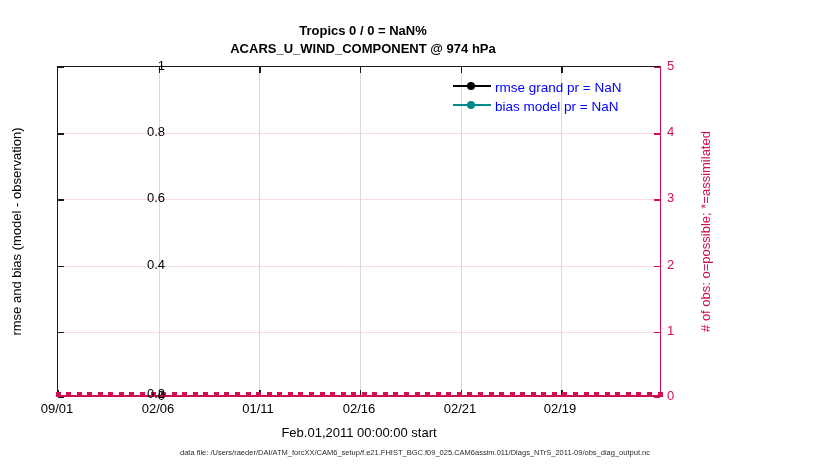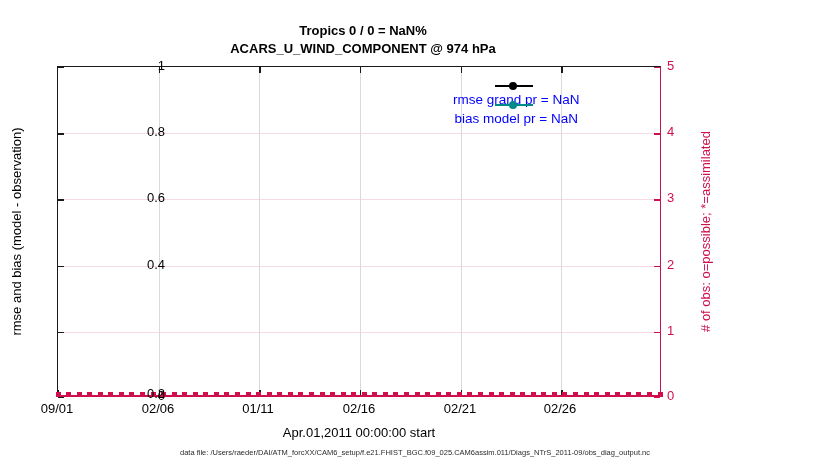--- a/index.html
+++ b/index.html
@@ -165,24 +165,23 @@
 
   
   #legend {
     position: absolute;
     left: 451px;
     top: 79px;
     padding: 1px 2px;
   }
   .legend-row {
     display: flex;
-    align-items: center;
+    align-items: flex-start;
     height: 19px;
     white-space: nowrap;
-    flex-direction: column;
   }
   .legend-swatch {
     position: relative;
     width: 38px;
     height: 12px;
     flex: none;
     margin-right: 4px;
   }
   .legend-swatch .lg-line {
     position: absolute;
@@ -362,29 +361,29 @@
 <div class="ytick-label-right" style="top:190px;">3</div>
 <div class="ytick-label-right" style="top:257px;">2</div>
 <div class="ytick-label-right" style="top:323px;">1</div>
 <div class="ytick-label-right" style="top:388px;">0</div>
 
 <div class="xtick-label" style="left:27px;">09/01</div>
 <div class="xtick-label" style="left:128px;">02/06</div>
 <div class="xtick-label" style="left:228px;">01/11</div>
 <div class="xtick-label" style="left:329px;">02/16</div>
 <div class="xtick-label" style="left:430px;">02/21</div>
-<div class="xtick-label" style="left:530px;">02/26</div>
+<div class="xtick-label" style="left:530px;">02/19</div>
 
 <div id="ylabel-left">
   <span>rmse and bias (model - observation)</span>
 </div>
 <div id="ylabel-right">
   <span># of obs: o=possible; *=assimilated</span>
 </div>
-<div id="xlabel">Apr.01,2011 00:00:00 start</div>
+<div id="xlabel">Feb.01,2011 00:00:00 start</div>
 
 <div id="legend">
   <div class="legend-row">
     <span class="legend-swatch">
       <span class="lg-line" style="background:#000000;"></span>
       <span class="lg-dot" style="background:#000000;"></span>
     </span>
     <span class="legend-text">rmse grand pr = NaN</span>
   </div>
   <div class="legend-row">

